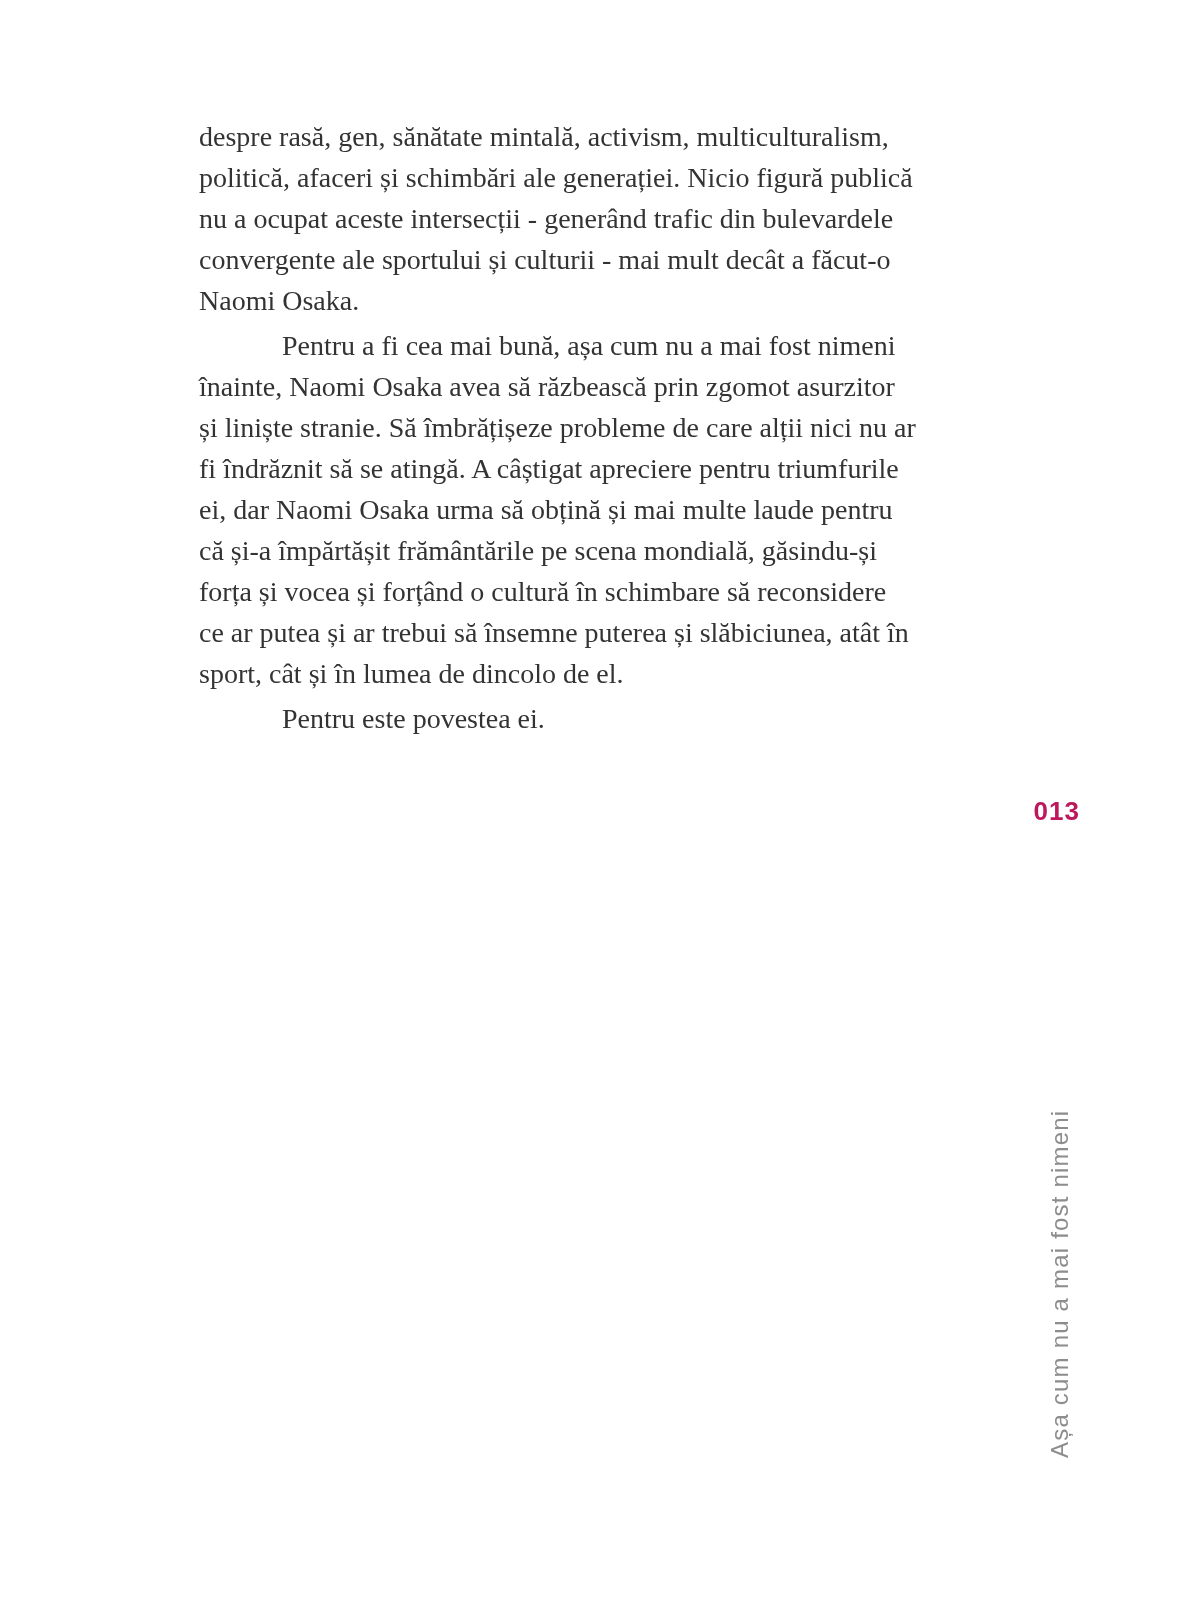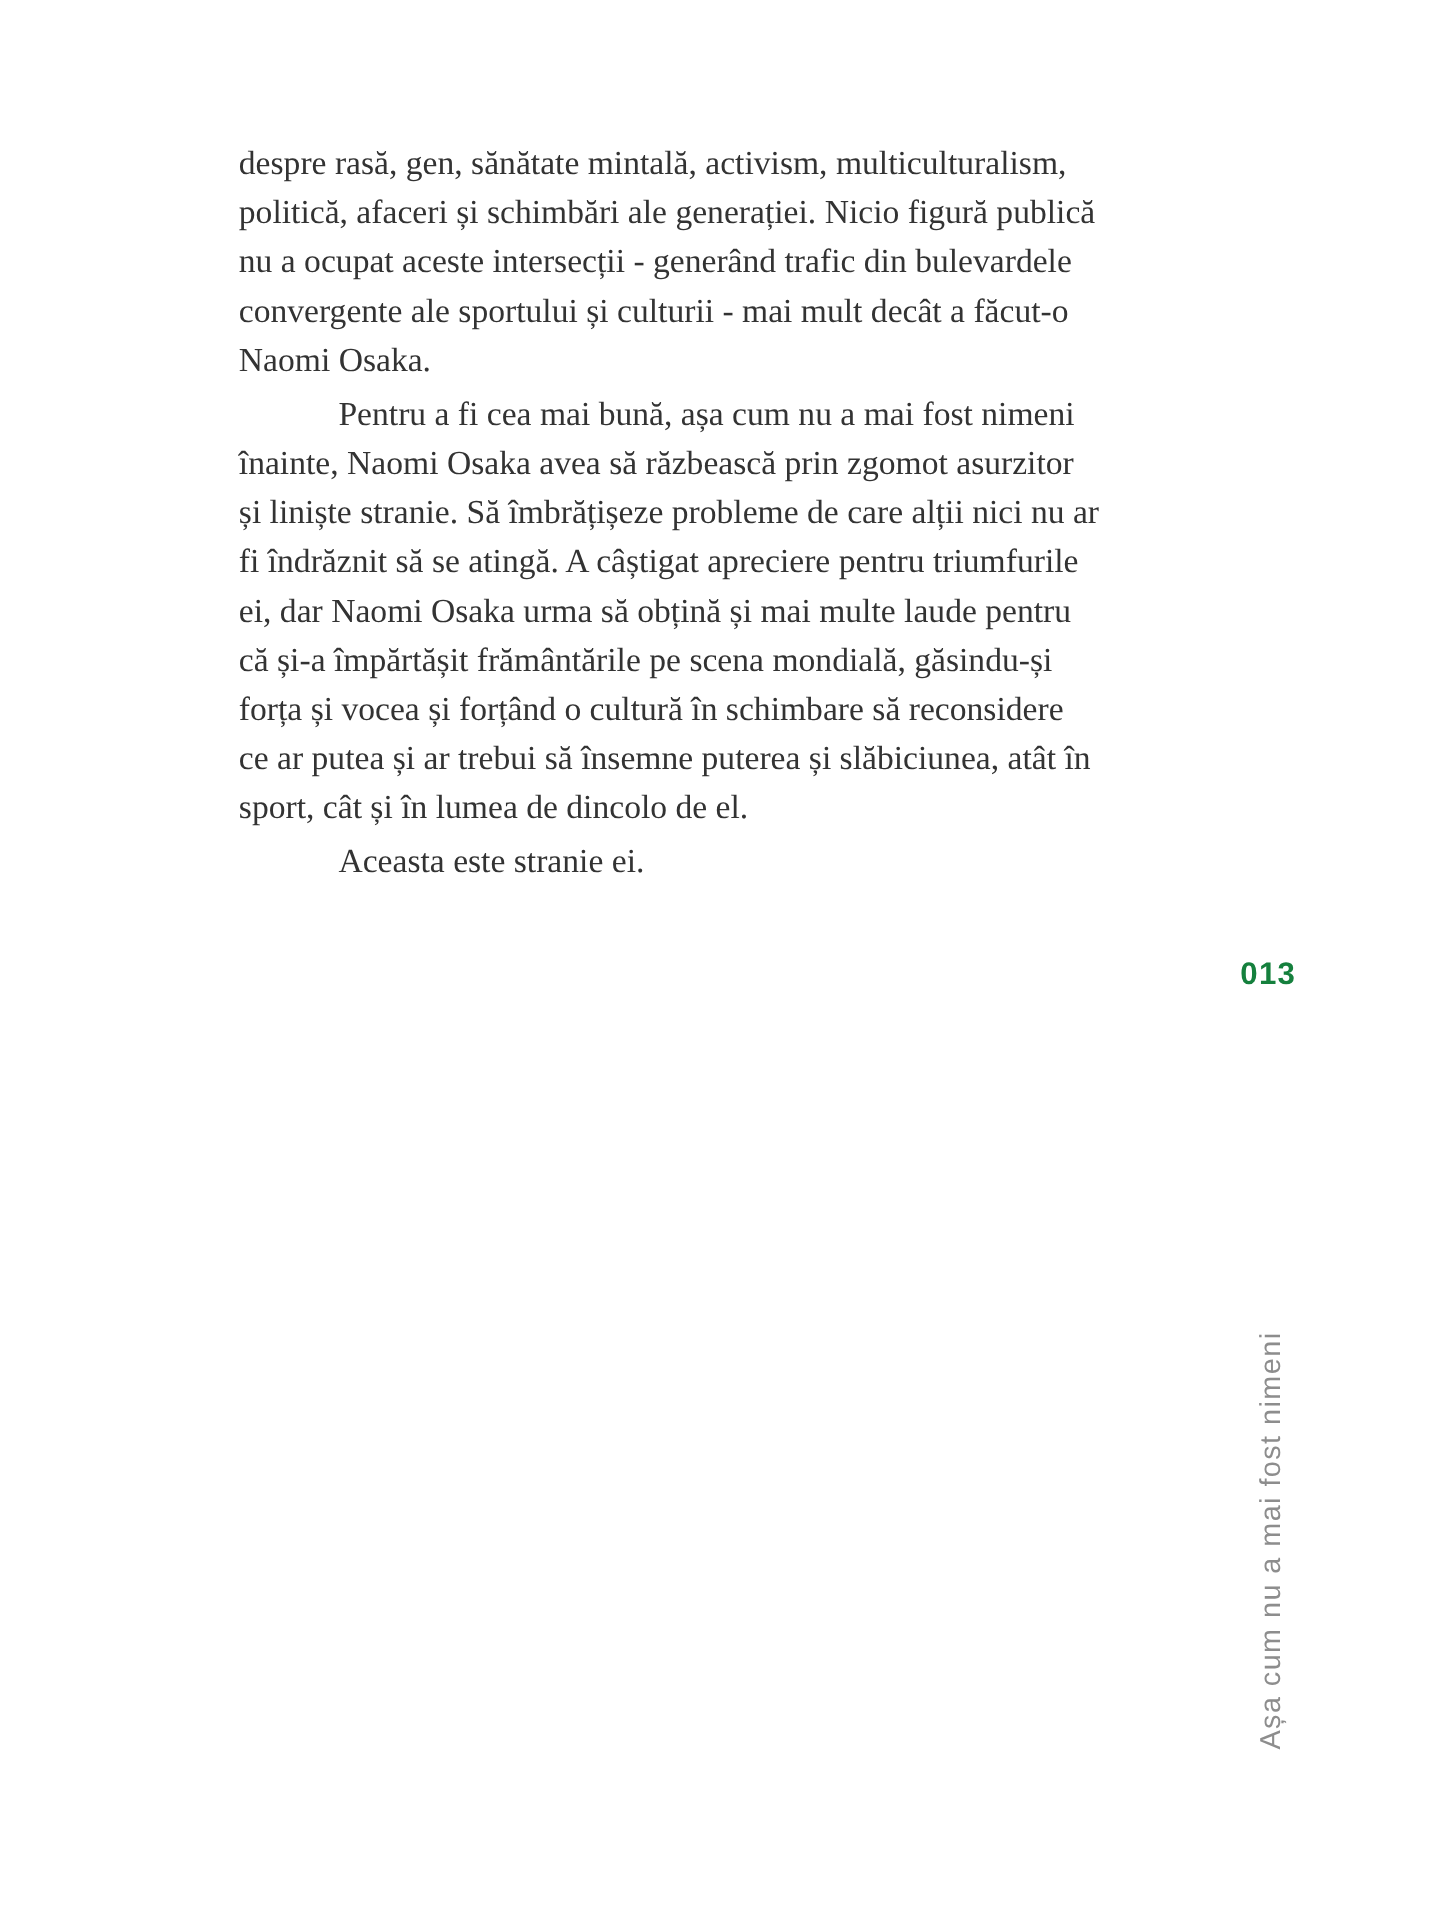--- a/index.html
+++ b/index.html
@@ -35,21 +35,21 @@
     text-indent: 83px;       
   }
   .page-number {
     position: absolute;
     top: 796px;
     right: 120px;
     font-family: "Liberation Sans", sans-serif;
     font-size: 26px;
     font-weight: 700;
     letter-spacing: 1px;
-    color: #15803d;
+    color: #be185d;
   }
   .spine-text {
     position: absolute;
     left: 1046px;
     top: 1458px;
     transform-origin: 0 0;
     transform: rotate(-90deg);
     white-space: nowrap;
     font-family: "Liberation Sans", sans-serif;
     font-size: 24px;
@@ -71,20 +71,20 @@
 Naomi Osaka.</p>
     <p class="para indent">Pentru a fi cea mai bună, așa cum nu a mai fost nimeni
 înainte, Naomi Osaka avea să răzbească prin zgomot asurzitor
 și liniște stranie. Să îmbrățișeze probleme de care alții nici nu ar
 fi îndrăznit să se atingă. A câștigat apreciere pentru triumfurile
 ei, dar Naomi Osaka urma să obțină și mai multe laude pentru
 că și-a împărtășit frământările pe scena mondială, găsindu-și
 forța și vocea și forțând o cultură în schimbare să reconsidere
 ce ar putea și ar trebui să însemne puterea și slăbiciunea, atât în
 sport, cât și în lumea de dincolo de el.</p>
-    <p class="para indent">Aceasta este stranie ei.</p>
+    <p class="para indent">Pentru este povestea ei.</p>
   </div>
 
   <div class="page-number">013</div>
 
   <div class="spine-text">Așa cum nu a mai fost nimeni</div>
 
 </div>
 
 </body></html>

